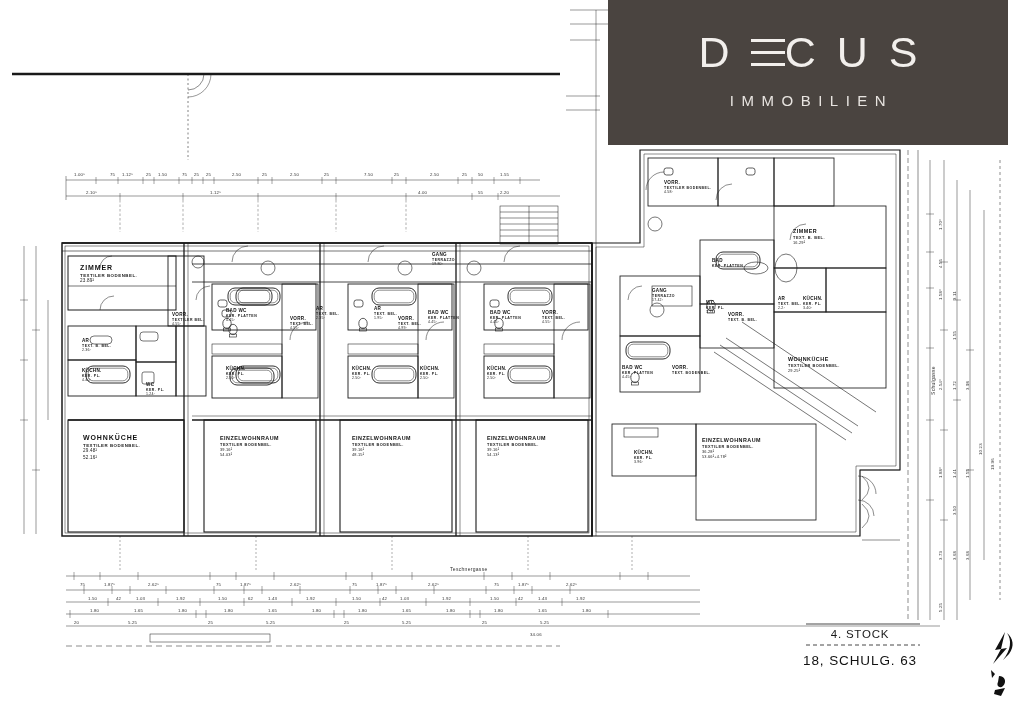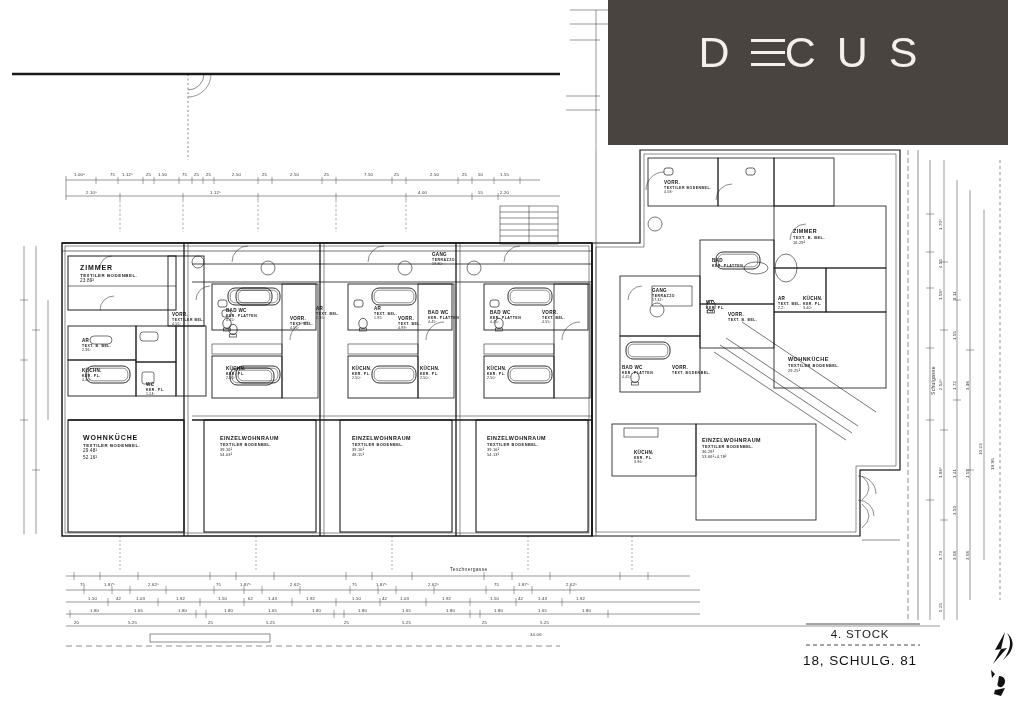--- a/index.html
+++ b/index.html
@@ -575,25 +575,26 @@
       <div class="dim v" style="left: 990px; top: 470px;">19.96</div>
     </div>
 
   <div class="street" style="left:450px;top:566px;">Teschnergasse</div>
   <div class="street v" style="left:930px;top:395px;">Schulgasse</div>
 
   <div id="logo">
     <div class="wordmark">
       <span>D</span><span class="eglyph"><i></i><i></i><i></i></span><span>C</span><span>U</span><span>S</span>
     </div>
+    <div class="sub">IMMOBILIEN</div>
   </div>
 
   <div id="caption">
     <div class="stock">4. STOCK</div>
-    <div class="addr">18, SCHULG. 81</div>
+    <div class="addr">18, SCHULG. 63</div>
   </div>
 
   <div id="northmark">
     <svg viewBox="0 0 34 72" xmlns="http://www.w3.org/2000/svg">
       <path d="M20,2 L10,20 L16,19 L8,34 L22,18 L16,19 Z" fill="#111"></path>
       <path d="M22,3 C27,10 26,20 18,30 L24,24 C30,16 28,8 22,3 Z" fill="#111"></path>
       <path d="M6,40 L10,44 L7,48 Z" fill="#111"></path>
       <path d="M14,46 C20,46 22,52 18,56 C15,59 11,56 13,52 Z" fill="#111"></path>
       <path d="M10,60 L20,58 L16,66 L9,64 Z" fill="#111"></path>
     </svg>

